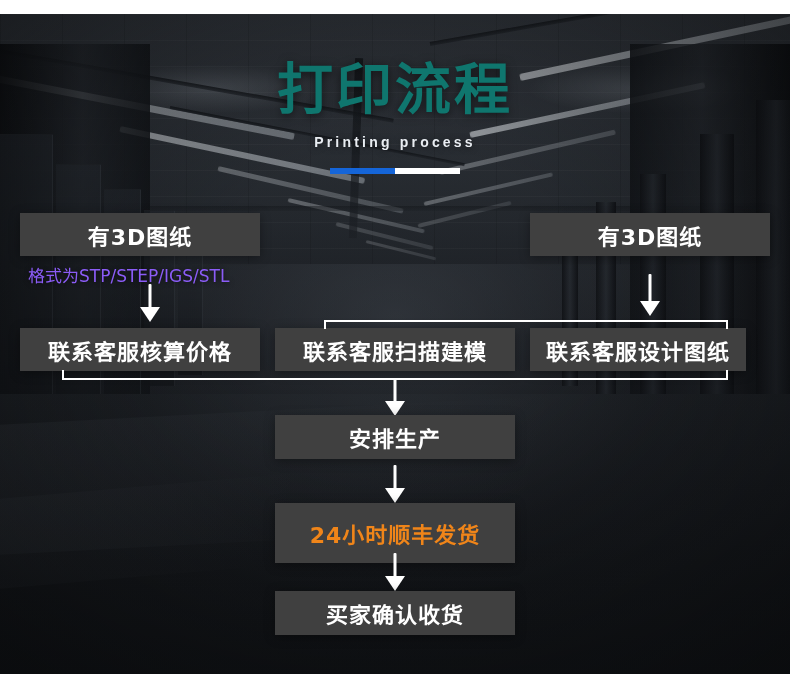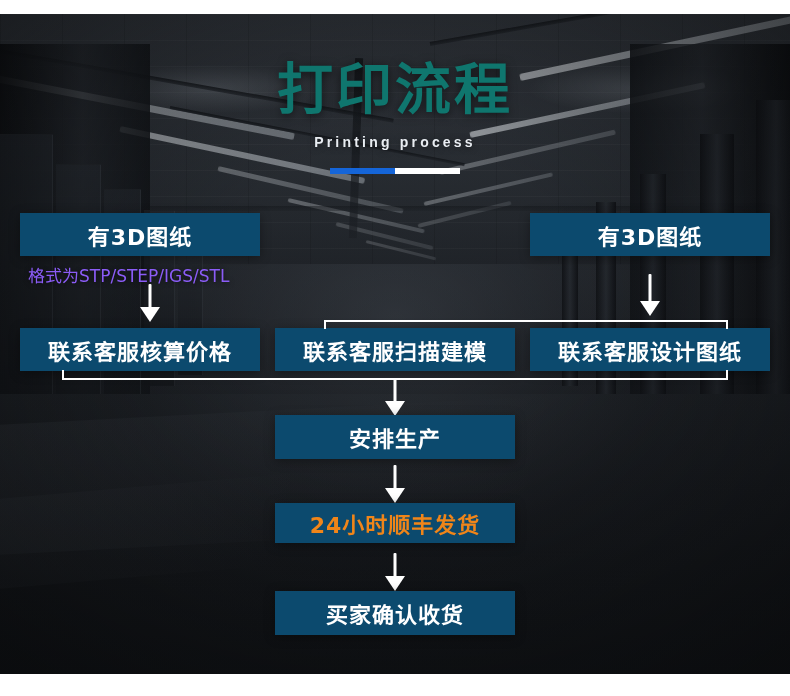--- a/index.html
+++ b/index.html
@@ -151,21 +151,21 @@
     display:flex;
   }
   .rule-blue{width:65px;height:6px;background:#1565d8;}
   .rule-white{width:65px;height:6px;background:#ffffff;}
 
   
   .flow{position:absolute;left:0;top:0;width:790px;height:696px;}
 
   .box{
     position:absolute;
-    background:#0c4a6e;
+    background:#404040;
     color:#ffffff;
     font-family:"DejaVu Sans","Liberation Sans",sans-serif;
     font-weight:700;
     display:flex;align-items:center;justify-content:center;
     letter-spacing:1px;
     box-shadow:0 2px 10px rgba(0,0,0,.35);
     white-space:nowrap;
   }
   .box.lg{font-size:22px;}
   .box.accent{color:#f08519;}
@@ -286,21 +286,21 @@
 
     <div class="arrow" style="left:639px;top:274px;height:42px;">
       <span class="stem" style="height:28px;"></span>
       <span class="head"></span>
     </div>
 
     <div class="box lg" style="left:275px;top:328px;width:240px;height:43px;">联系客服扫描建模</div>
 
     <div class="box lg" style="left:20px;top:328px;width:240px;height:43px;">联系客服核算价格</div>
 
-    <div class="box lg" style="left:530px;top:328px;width:240px;height:43px;">联系客服设计图纸</div>
+    <div class="box lg" style="left:530px;top:328px;width:216px;height:43px;">联系客服设计图纸</div>
 
     <div class="hline" style="left:324px;top:320px;width:404px;"></div>
     <div class="vline" style="left:324px;top:320px;height:9px;"></div>
     <div class="vline" style="left:726px;top:320px;height:9px;"></div>
 
     <div class="hline" style="left:62px;top:378px;width:666px;"></div>
     <div class="vline" style="left:62px;top:370px;height:9px;"></div>
     <div class="vline" style="left:726px;top:370px;height:9px;"></div>
 
     <div class="arrow" style="left:384px;top:378px;height:38px;">
@@ -308,21 +308,21 @@
       <span class="head"></span>
     </div>
 
     <div class="box lg" style="left:275px;top:415px;width:240px;height:44px;">安排生产</div>
 
     <div class="arrow" style="left:384px;top:465px;height:38px;">
       <span class="stem" style="height:24px;"></span>
       <span class="head"></span>
     </div>
 
-    <div class="box lg accent" style="left:275px;top:503px;width:240px;height:40px;">24小时顺丰发货</div>
+    <div class="box lg accent" style="left:275px;top:503px;width:240px;height:60px;">24小时顺丰发货</div>
 
     <div class="arrow" style="left:384px;top:553px;height:38px;">
       <span class="stem" style="height:24px;"></span>
       <span class="head"></span>
     </div>
 
     <div class="box lg" style="left:275px;top:591px;width:240px;height:44px;">买家确认收货</div>
   </div>
 
   <div class="strip-top"></div>

